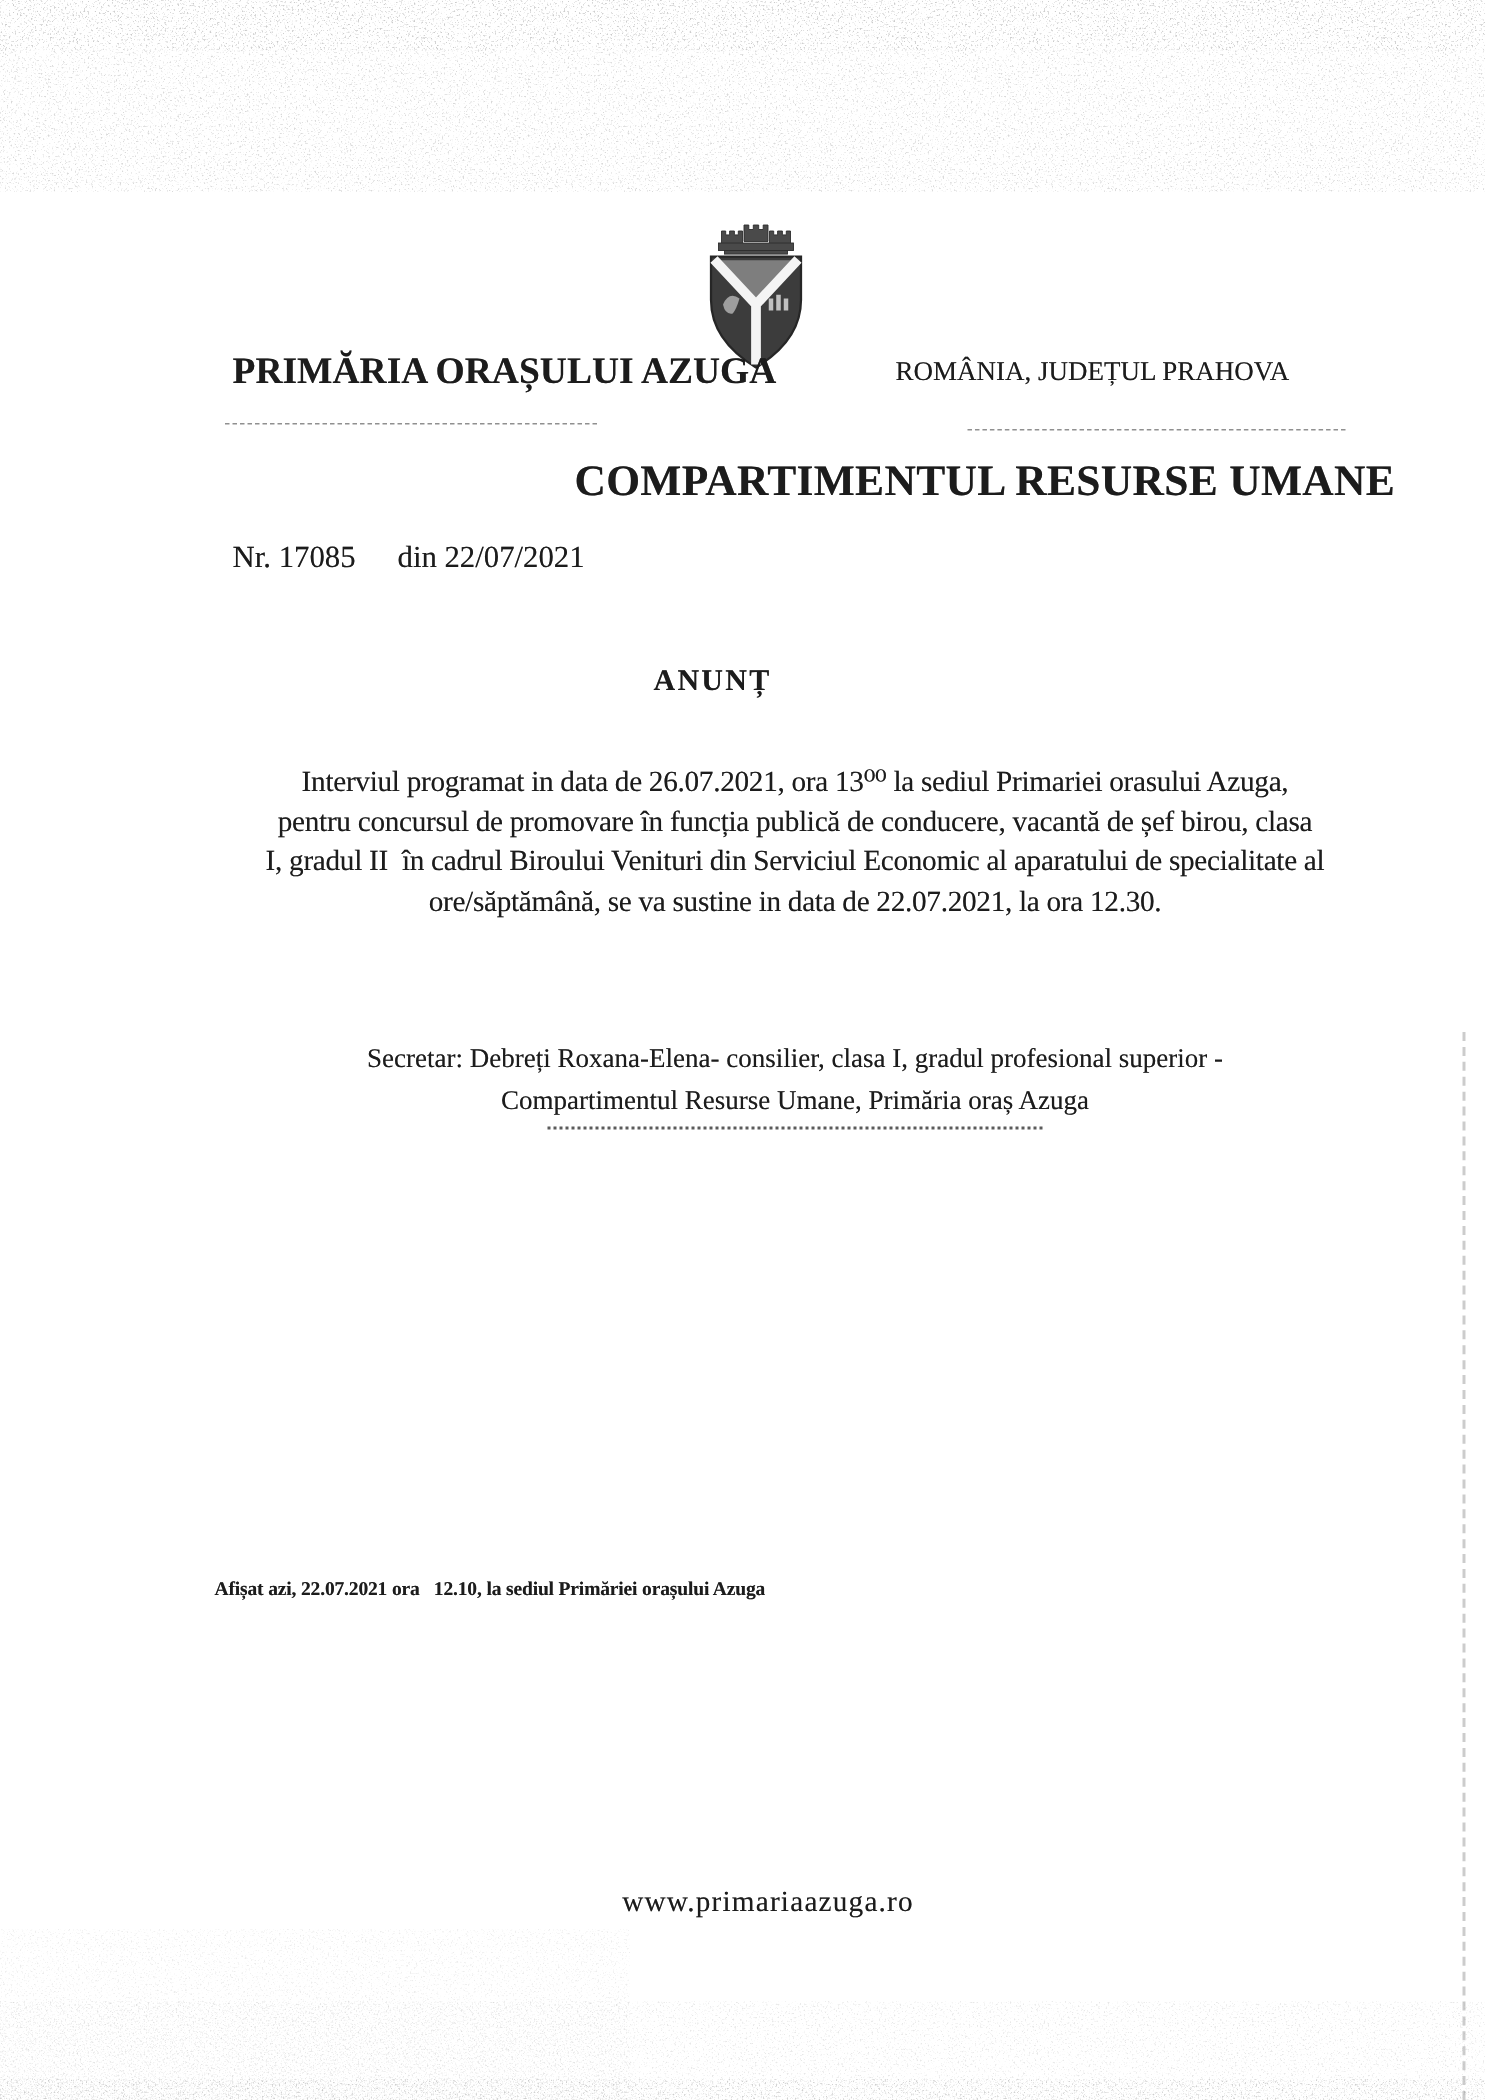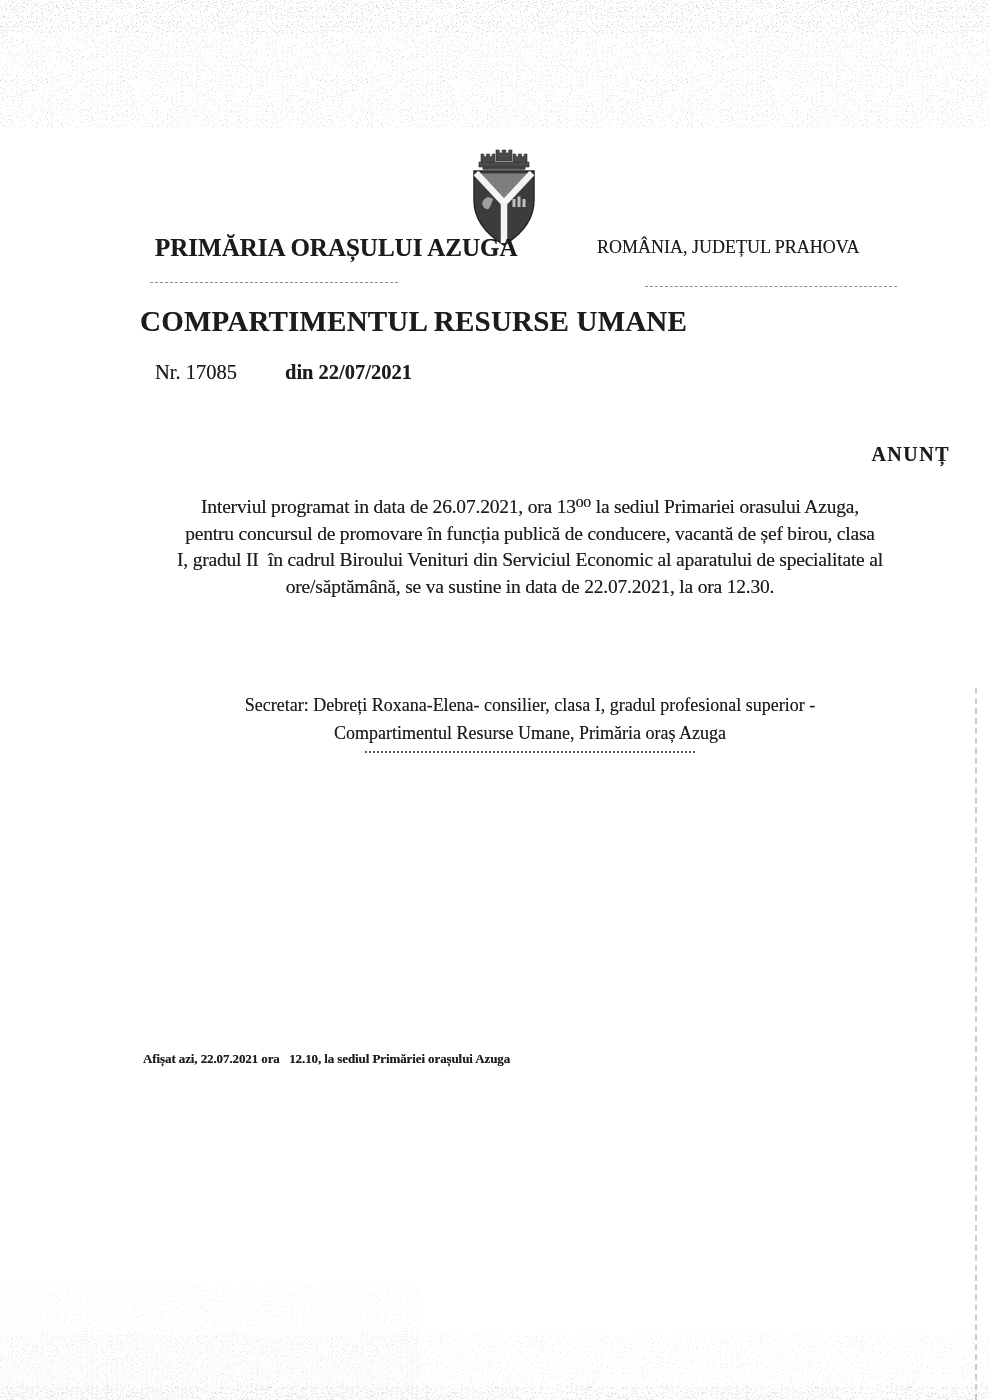--- a/index.html
+++ b/index.html
@@ -22,33 +22,33 @@
   .org-right { left: 597px; top: 237px; font-weight: 400; font-size: 18px; white-space: nowrap; }
 
   .rule { height: 0; opacity: 0.65; }
   .rule-left  { left: 150px; top: 282px; width: 248px; border-top: 1px dashed #555; }
   .rule-right { left: 645px; top: 286px; width: 252px; border-top: 1px dashed #555; }
 
   .emblem { left: 452px; top: 146px; width: 104px; height: 104px; }
 
   .dept-title {
     left: 140px; top: 305px; width: 790px;
-    text-align: left; font-weight: 700; font-size: 29px;
+    text-align: right; font-weight: 700; font-size: 29px;
     letter-spacing: 0.2px; white-space: nowrap;
   }
 
   .reg-line { left: 155px; top: 361px; font-size: 20.5px; white-space: nowrap; }
-  .reg-date { margin-left: 48px; font-weight: bold; }
+  .reg-date { margin-left: 28px; }
 
   .anunt {
-    left: 0; top: 443px; width: 950px; text-align: right;
+    left: 0; top: 443px; width: 950px; text-align: center;
     font-weight: 700; font-size: 20px; letter-spacing: 1.5px; white-space: nowrap;
   }
 
-  .para { left: 80px; top: 494px; width: 900px; }
+  .para { left: 80px; top: 509px; width: 900px; }
   .pline {
     text-align: center; white-space: nowrap;
     font-size: 19.5px; line-height: 26.5px; letter-spacing: -0.2px;
   }
 
   .secretary { left: 80px; top: 692px; width: 900px; }
   .sline {
     text-align: center; white-space: nowrap;
     font-size: 18px; line-height: 27.5px;
   }
@@ -132,16 +132,17 @@
 
   <div class="abs secretary">
     <div class="sline ink">Secretar: Debreți Roxana-Elena- consilier, clasa I, gradul profesional superior -</div>
     <div class="sline ink">Compartimentul Resurse Umane, Primăria oraș Azuga</div>
   </div>
 
   <div class="abs dotted-rule"></div>
 
   <div class="abs posted ink">Afișat azi, 22.07.2021 ora &nbsp;&nbsp;12.10, la sediul Primăriei orașului Azuga</div>
 
+  <div class="abs website ink">www.primariaazuga.ro</div>
 
   <div class="abs scan-line-right"></div>
 
 </div>
 
 </body></html>

